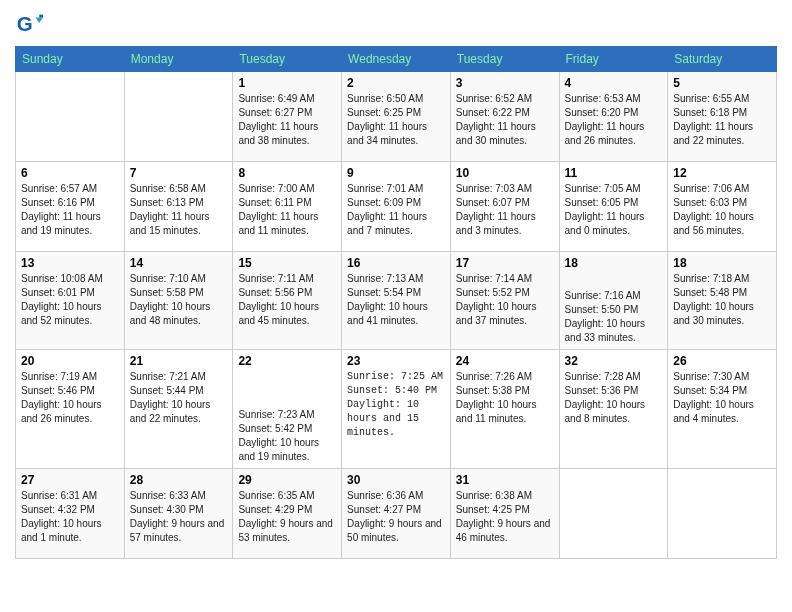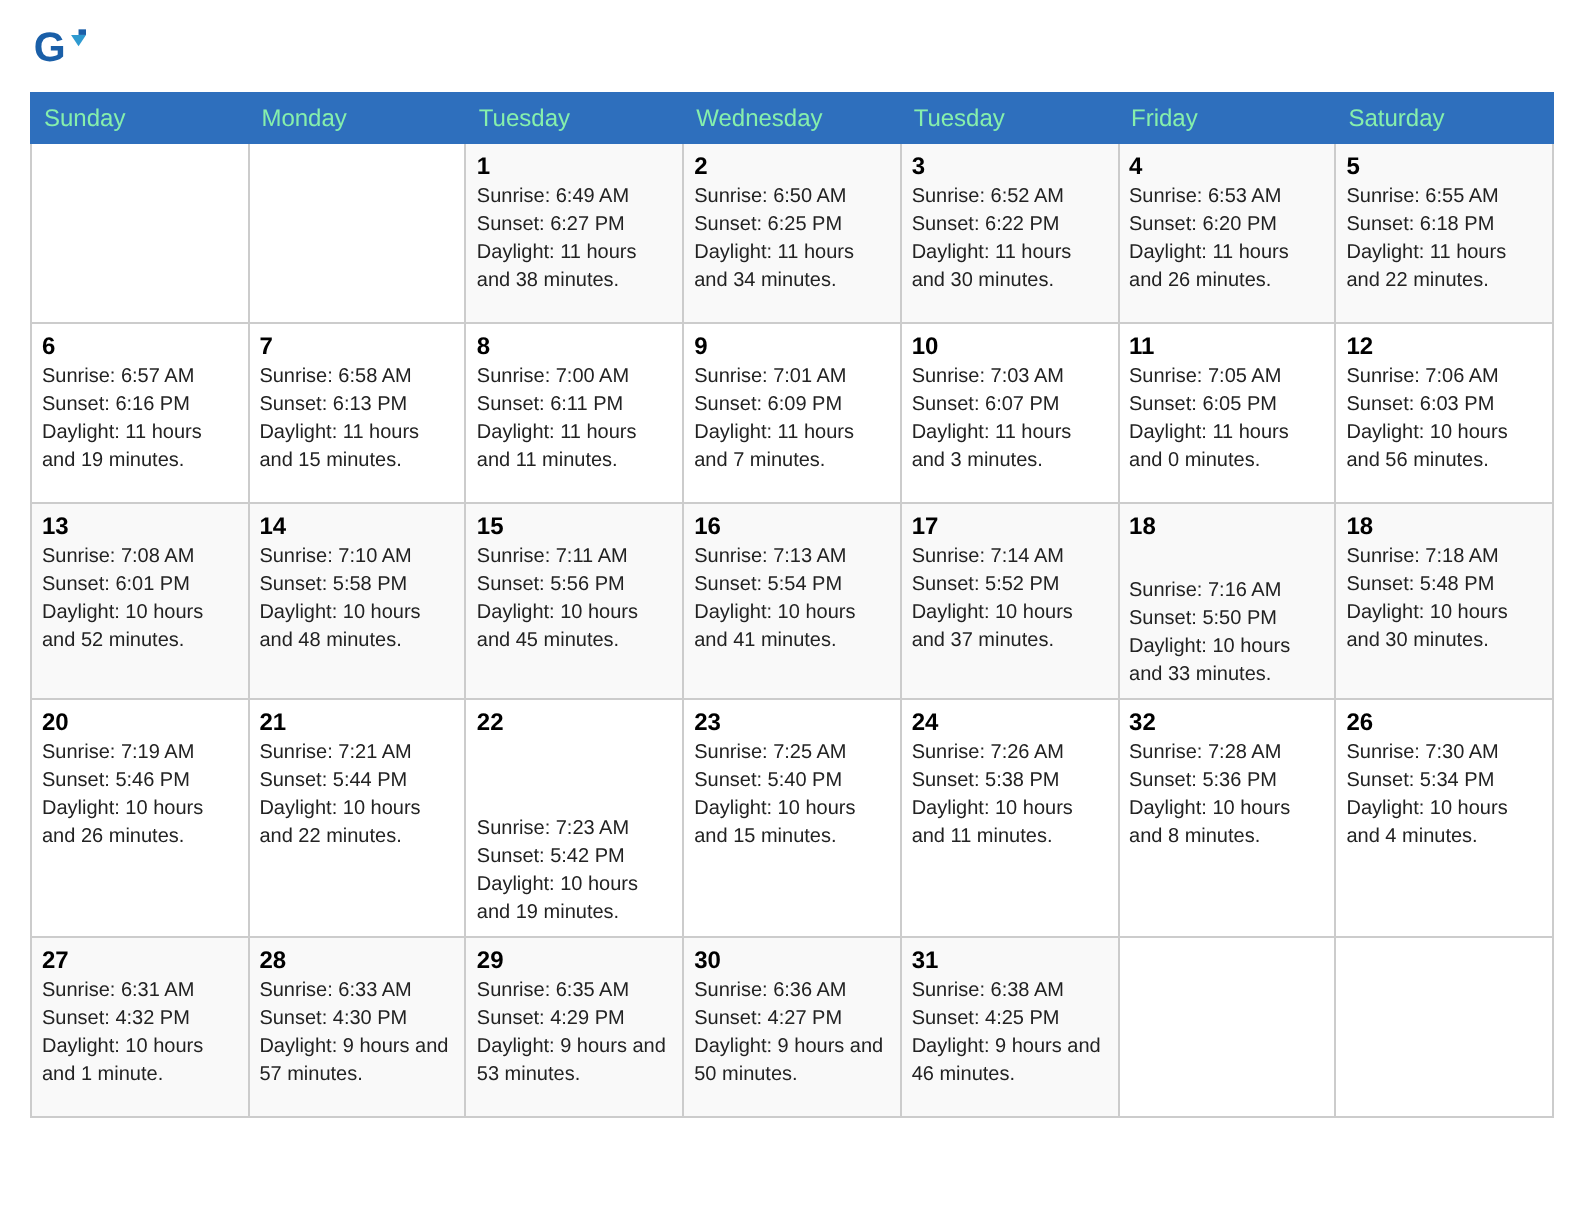--- a/index.html
+++ b/index.html
@@ -196,21 +196,21 @@
         <td>
           <span class="day-num">12</span>
           <div class="cell-content" style="white-space: pre-line;">Sunrise: 7:06 AM
 Sunset: 6:03 PM
 Daylight: 10 hours and 56 minutes.</div>
         </td>
       </tr>
       <tr>
         <td>
           <span class="day-num">13</span>
-          <div class="cell-content" style="white-space: pre-line;">Sunrise: 7:08 AM
+          <div class="cell-content" style="white-space: pre-line;">Sunrise: 10:08 AM
 Sunset: 6:01 PM
 Daylight: 10 hours and 52 minutes.</div>
         </td>
         <td>
           <span class="day-num">14</span>
           <div class="cell-content" style="white-space: pre-line;">Sunrise: 7:10 AM
 Sunset: 5:58 PM
 Daylight: 10 hours and 48 minutes.</div>
         </td>
         <td>
@@ -258,21 +258,21 @@
 Daylight: 10 hours and 22 minutes.</div>
         </td>
         <td>
           <span class="day-num">22</span>
           <div class="cell-content" style="white-space: pre-line; margin-top: 40px;">Sunrise: 7:23 AM
 Sunset: 5:42 PM
 Daylight: 10 hours and 19 minutes.</div>
         </td>
         <td>
           <span class="day-num">23</span>
-          <div class="cell-content" style="white-space: pre-line;">Sunrise: 7:25 AM
+          <div class="cell-content" style="white-space: pre-line; font-family: Liberation Mono, monospace;">Sunrise: 7:25 AM
 Sunset: 5:40 PM
 Daylight: 10 hours and 15 minutes.</div>
         </td>
         <td>
           <span class="day-num">24</span>
           <div class="cell-content" style="white-space: pre-line;">Sunrise: 7:26 AM
 Sunset: 5:38 PM
 Daylight: 10 hours and 11 minutes.</div>
         </td>
         <td>

